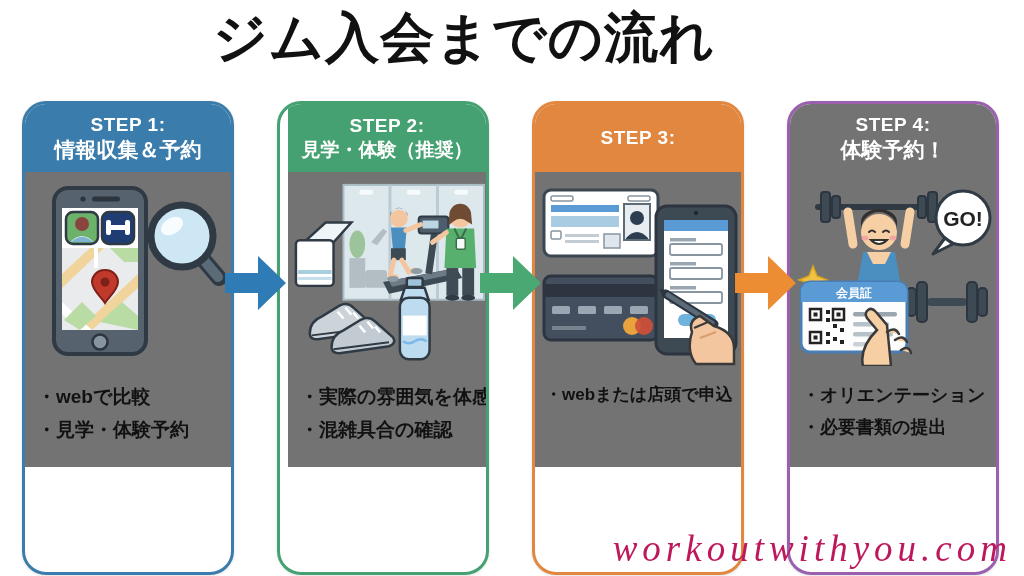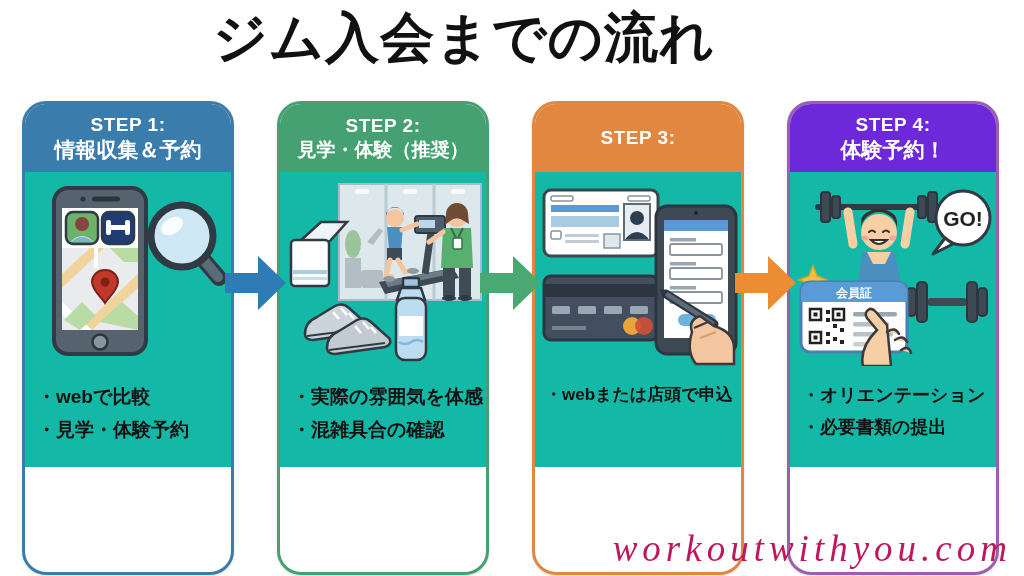--- a/index.html
+++ b/index.html
@@ -15,38 +15,38 @@
     font-size:54px;font-weight:700;color:#111;letter-spacing:1px;
   }
 
   .step-card{
     position:absolute;top:101px;width:212px;height:474px;
     background:#fff;border-radius:24px;box-sizing:border-box;
     border:3px solid #4d7c0f;overflow:hidden;
     box-shadow:0 1px 3px rgba(0,0,0,.12);
   }
   .card-1{left:22px;border-color:#3a7cab;}
-  .card-2{left:277px;border-color:#45a171;}
+  .card-2{left:277px;border-color:#45a171;padding-left:8px;}
   .card-3{left:532px;border-color:#e1873f;}
   .card-4{left:787px;border-color:#9a5fae;}
 
   .card-header{
     height:68px;display:flex;flex-direction:column;align-items:center;
     justify-content:center;color:#fff;font-weight:700;line-height:1.25;
     text-align:center;
   }
   .card-1 .card-header{background:#3a7cab;}
   .card-2 .card-header{background:#45a171;}
   .card-3 .card-header{background:#e1873f;}
-  .card-4 .card-header{background:#6d28d9;}
+  .card-4 .card-header{background:#737373;}
   .step-label{font-size:19px;letter-spacing:.5px;}
   .step-heading{font-size:21px;}
   .card-2 .step-heading{font-size:19px;}
 
-  .card-body{position:relative;height:295px;background:#14b8a6;}
+  .card-body{position:relative;height:295px;background:#737373;}
   .illustration{
     position:absolute;top:6px;left:0;width:100%;height:192px;
     display:flex;align-items:center;justify-content:center;
   }
   .bullets{
     position:absolute;left:12px;right:6px;top:208px;
     font-weight:700;color:#111;font-size:19px;line-height:1.75;
     white-space:nowrap;
   }
   .card-3 .bullets{font-size:17px;left:10px;}

